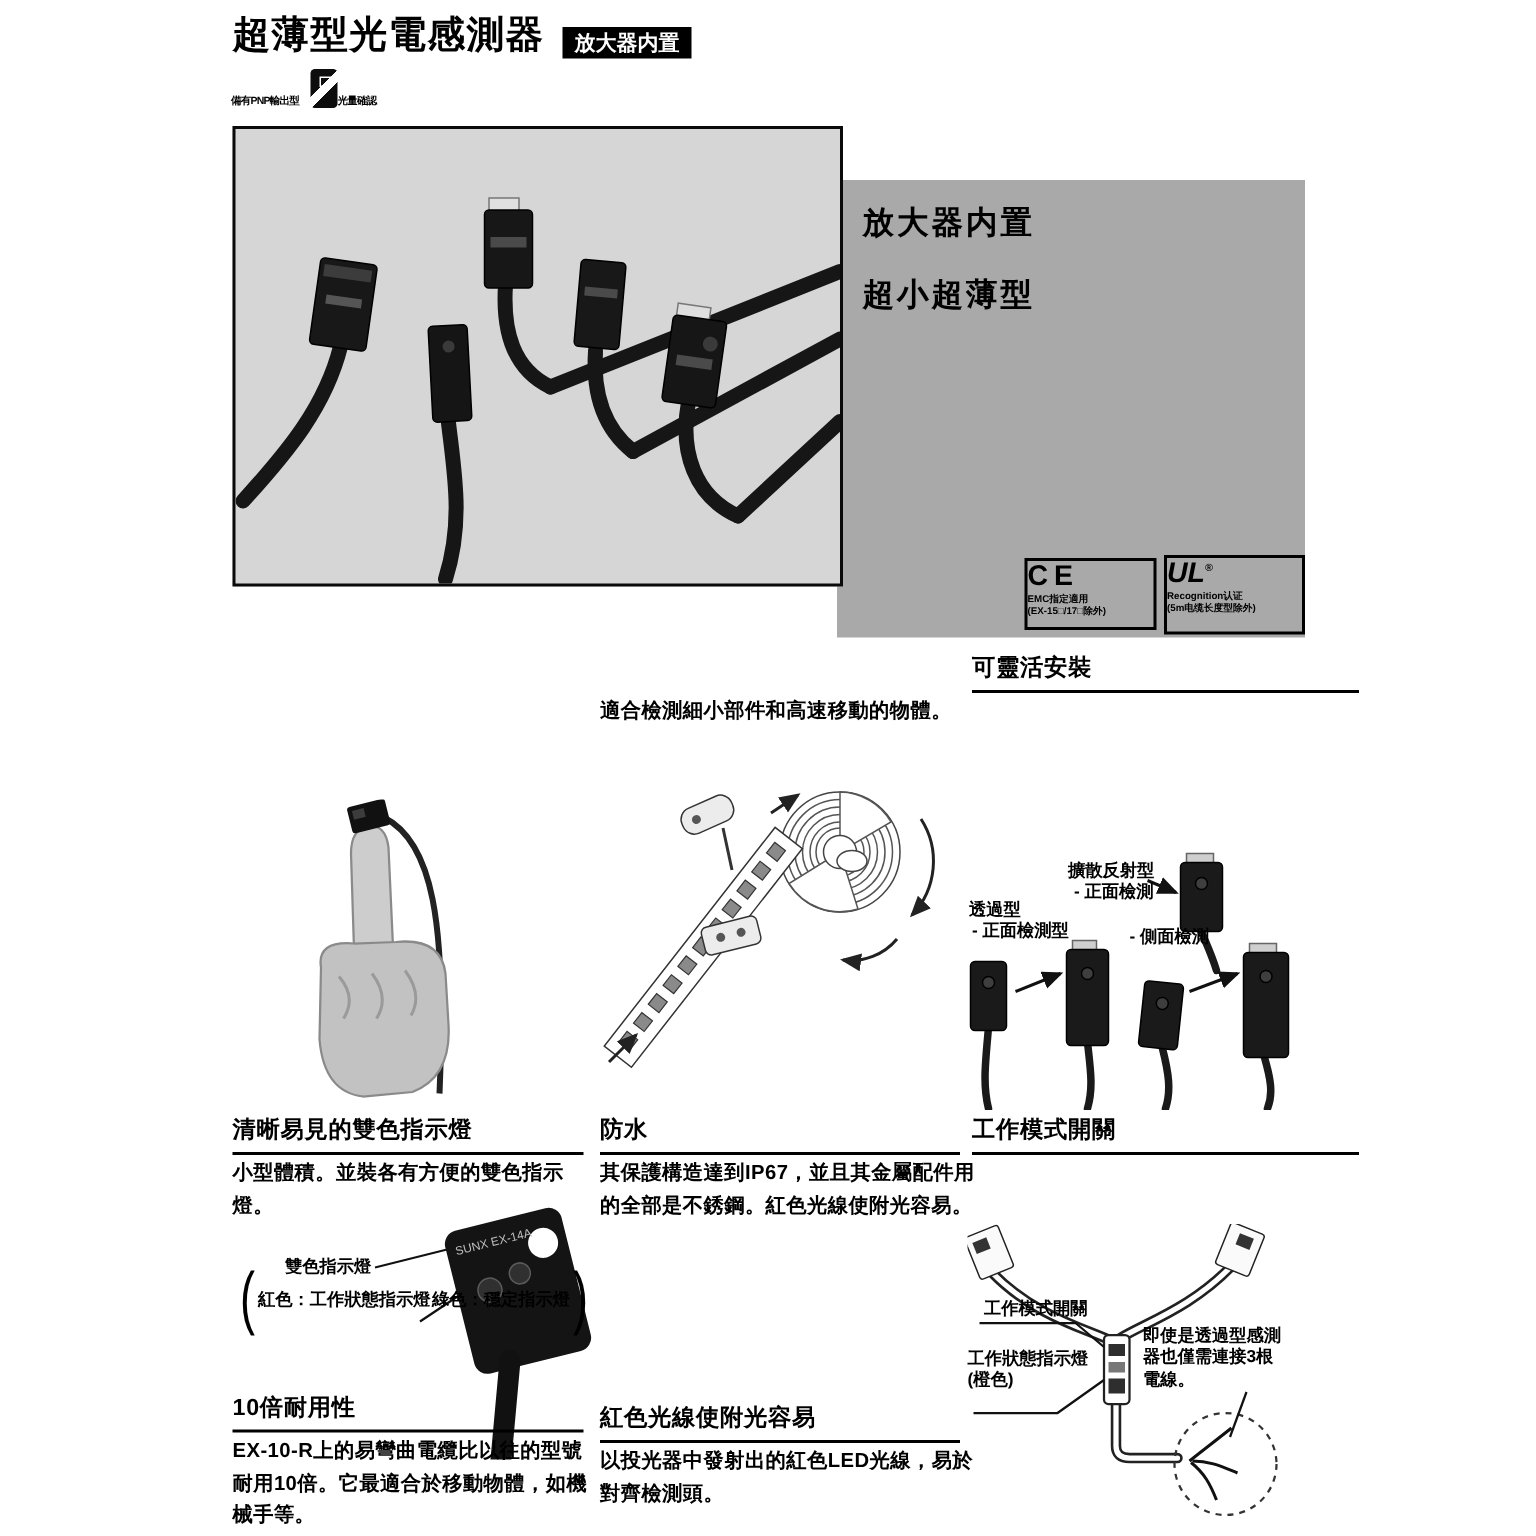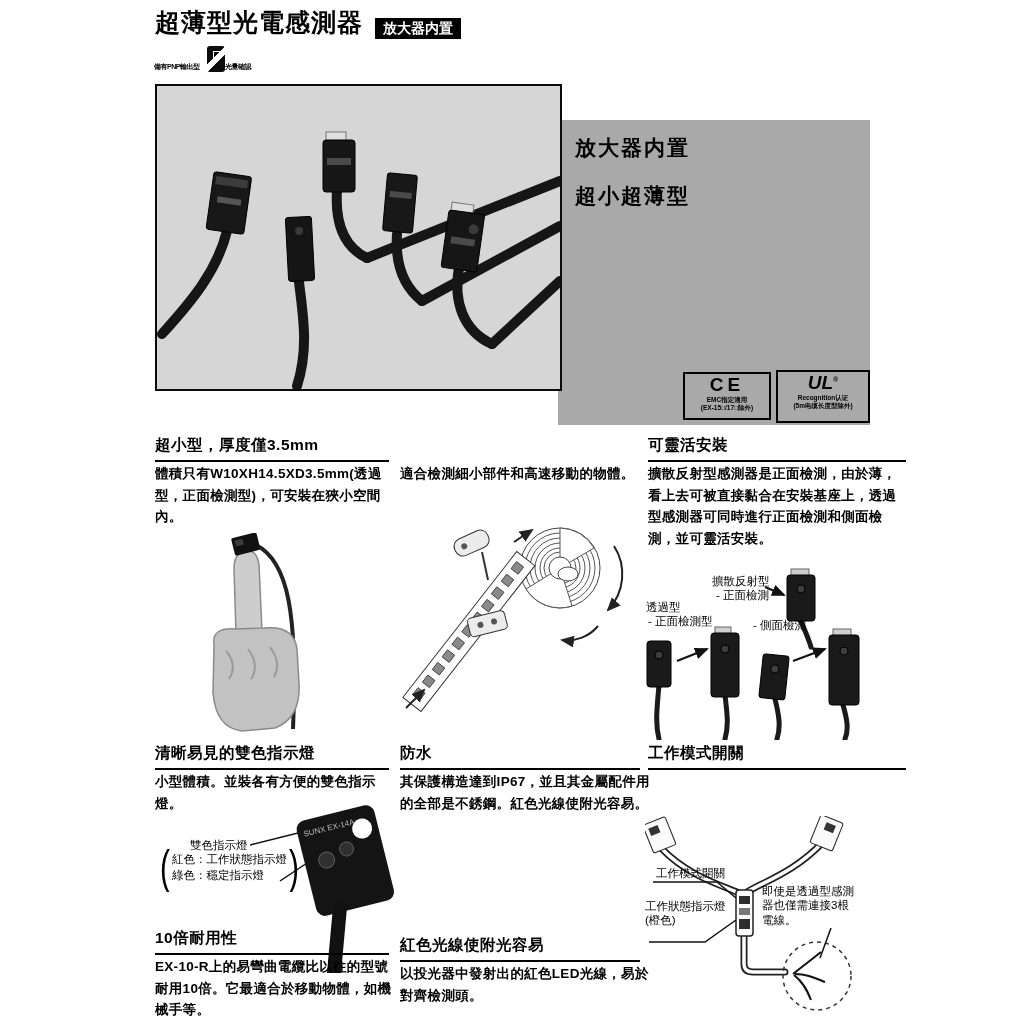--- a/index.html
+++ b/index.html
@@ -24,40 +24,40 @@
   .ic-label{font-size:7px;font-weight:bold;margin-top:2px;white-space:nowrap;letter-spacing:-0.5px}
 
   
   .banner{left:558px;top:120px;width:312px;height:305px;background:#a9a9a9;z-index:1}
   .banner-line{position:absolute;left:17px;font-size:21px;font-weight:bold;letter-spacing:2px}
   .banner-line.l1{top:14px}
   .banner-line.l2{top:62px}
   .photo{left:155px;top:84px;width:407px;height:307px;background:#d6d6d6;border:2px solid #0a0a0a;z-index:2}
 
   
-  .cert{border:2px solid #000;text-align:center;z-index:3;background:transparent;padding-top:1px}
+  .cert{border:2px solid #000;text-align:left;z-index:3;background:transparent;padding-top:1px}
   .cert.ce{left:683px;top:372px;width:88px;height:48px}
   .cert.ul{left:776px;top:370px;width:94px;height:53px}
   .cert-logo{font-size:19px;font-weight:bold;line-height:1.1}
   .cert.ce .cert-logo{letter-spacing:4px}
   .cert.ul .cert-logo{font-style:italic;font-weight:900}
   .cert-logo sup{font-size:7px}
   .cert-line{font-size:6.5px;font-weight:bold;line-height:1.3;white-space:nowrap}
 
   
   .sec-h{font-size:15.5px;font-weight:bold;border-bottom:2px solid #000;padding-bottom:4px;letter-spacing:0.5px}
   .sec-b{font-size:13.5px;font-weight:bold;line-height:1.6;letter-spacing:0.3px}
   .note{font-size:11px;font-weight:bold;line-height:1.5}
-  .dlabel{font-size:11.5px;font-weight:normal;line-height:1.25;white-space:nowrap}
+  .dlabel{font-size:11.5px;font-weight:bold;line-height:1.25;white-space:nowrap}
   .dlabel.wrap{white-space:normal}
 
   
   .paren{display:flex;align-items:center}
   .paren-glyph{font-size:30px;font-weight:normal;transform:scaleY(1.55);line-height:1}
-  .paren-lines{display:flex;flex-direction:column;gap:1px;padding:0 2px}
+  .paren-lines{display:flex;gap:1px;padding:0 2px}
 
   svg{display:block}
 </style>
 </head>
 <body>
 
 <div class="page">
 
   <div class="abs title-row">
     <div class="page-title">超薄型光電感測器</div>
@@ -130,22 +130,20 @@
     <div class="cert-logo">CE</div>
     <div class="cert-line">EMC指定適用</div>
     <div class="cert-line">(EX-15□/17□除外)</div>
   </div>
   <div class="abs cert ul">
     <div class="cert-logo"><span>UL</span><sup>®</sup></div>
     <div class="cert-line">Recognition认证</div>
     <div class="cert-line">(5m电缆长度型除外)</div>
   </div>
 
-  <div class="abs sec-h" style="left:155px;top:435px;width:234px">超小型，厚度僅3.5mm</div>
-  <div class="abs sec-b" style="left:155px;top:463px;width:243px">體積只有W10XH14.5XD3.5mm(透過型，正面檢測型)，可安裝在狹小空間內。</div>
 
   <div class="abs" style="left:196px;top:533px">
     <svg width="115" height="200" viewBox="0 0 115 200">
       <path d="M60,12 C92,28 102,80 97,196" fill="none" stroke="#222" stroke-width="4"></path>
       <path d="M40,100 L38,36 Q38,20 49,18 Q61,16 63,32 L66,98 Z" fill="#cdcdcd" stroke="#8a8a8a" stroke-width="1.5"></path>
       <path d="M18,112 Q15,94 40,96 L68,95 Q98,92 101,116 L103,150 Q105,185 79,195 L46,198 Q20,195 17,160 Z" fill="#c2c2c2" stroke="#8a8a8a" stroke-width="1.5"></path>
       <path d="M30,118 q12,14 3,28 M52,116 q12,16 3,30 M74,114 q12,16 4,30" fill="none" stroke="#9a9a9a" stroke-width="2"></path>
       <g transform="rotate(-14 50 12)">
         <rect x="37" y="2" width="26" height="18" rx="2" fill="#111"></rect>
         <rect x="40" y="5" width="8" height="6" fill="#3c3c3c"></rect>
@@ -201,21 +199,20 @@
           <circle cx="92" cy="105" r="3" fill="#555"></circle>
       </g>
       <path d="M4,190 L22,172" stroke="#222" stroke-width="2" fill="none" marker-end="url(#ah)"></path>
       <path d="M112,24 L130,12" stroke="#222" stroke-width="2" fill="none" marker-end="url(#ah)"></path>
       <path d="M212,28 A52,52 0 0 1 206,92" stroke="#222" stroke-width="2" fill="none" marker-end="url(#ah)"></path>
       <path d="M196,108 A40,40 0 0 1 160,122" stroke="#222" stroke-width="2" fill="none" marker-end="url(#ah)"></path>
     </svg>
   </div>
 
   <div class="abs sec-h" style="left:648px;top:435px;width:258px">可靈活安裝</div>
-  <div class="abs sec-b" style="left:648px;top:463px;width:256px">擴散反射型感測器是正面檢測，由於薄，看上去可被直接黏合在安裝基座上，透過型感測器可同時進行正面檢測和側面檢測，並可靈活安裝。</div>
 
   <div class="abs" style="left:645px;top:563px">
     <svg width="272" height="177" viewBox="0 0 272 177">
       <defs>
         <marker id="ah2" markerWidth="8" markerHeight="8" refX="6" refY="3" orient="auto">
           <path d="M0,0 L7,3 L0,6 Z" fill="#111"></path>
         </marker>
       </defs>
       <g stroke="#1a1a1a" stroke-width="5" fill="none" stroke-linecap="round">
         <path d="M155,56 C160,68 163,74 166,84"></path>

